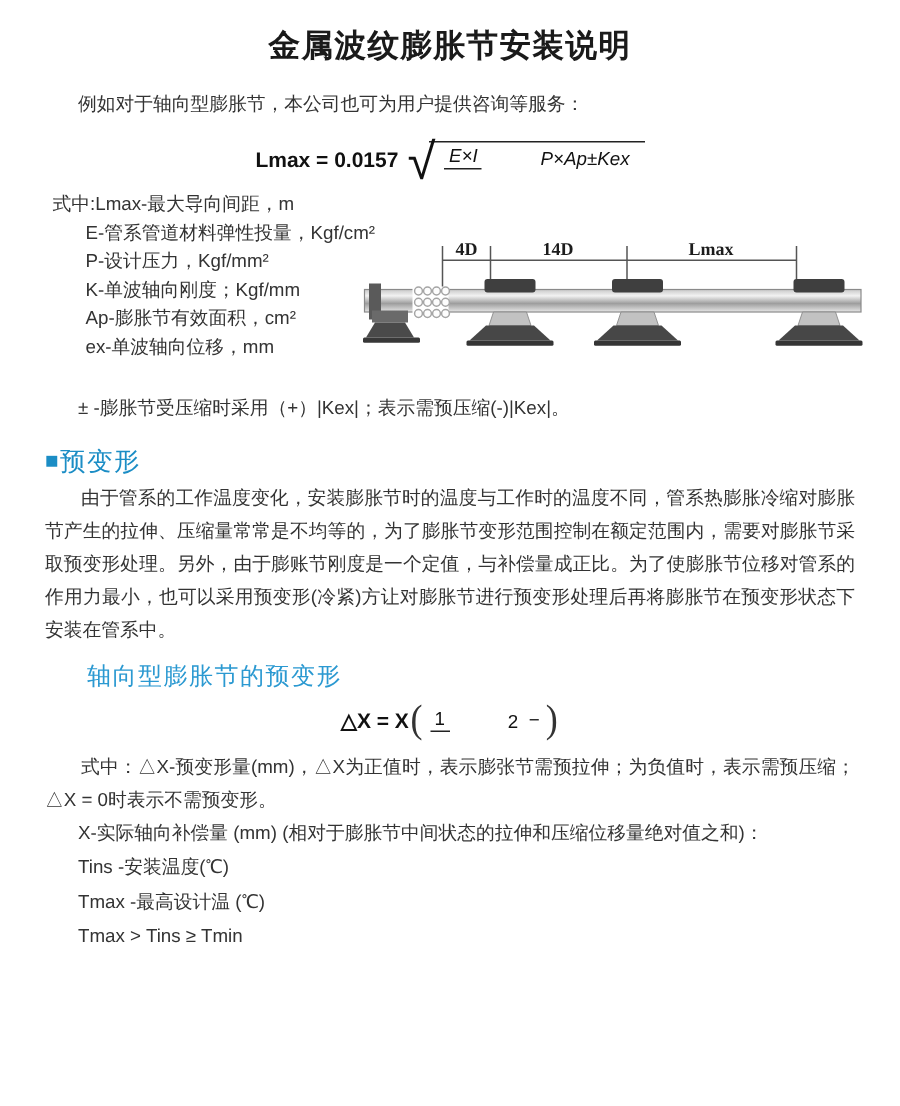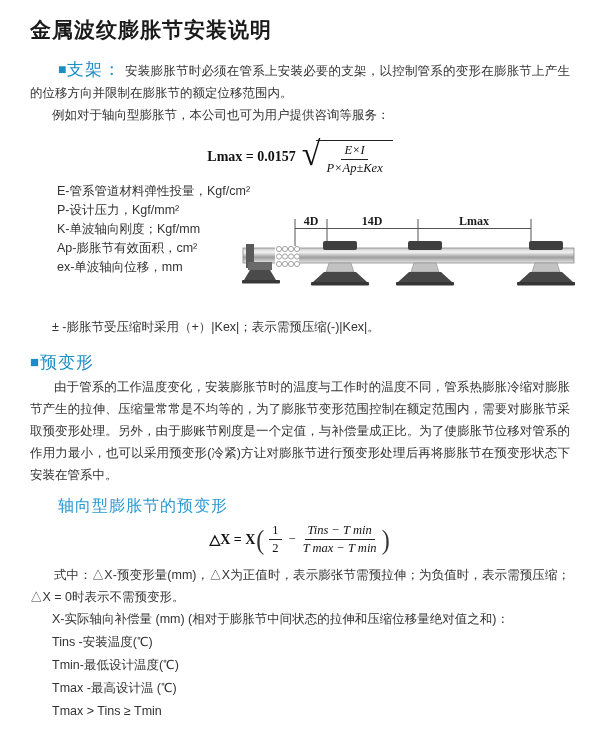--- a/index.html
+++ b/index.html
@@ -5,37 +5,37 @@
   html,body { margin:0; padding:0; background:#ffffff; }
   body {
     width:600px; height:737px; overflow:hidden;
     font-family:"Liberation Sans", sans-serif;
     color:#333; font-size:12.5px;
     -webkit-font-smoothing:antialiased;
   }
   .page { box-sizing:border-box; width:600px; height:737px; padding:10px 30px 0 30px; }
 
   .title {
-    text-align:left; font-size:21px; font-weight:bold; color:#1a1a1a;
+    text-align:center; font-size:21px; font-weight:bold; color:#1a1a1a;
     letter-spacing:1px; margin:6px 0 14px 0;
   }
 
   .para { line-height:22px; text-align:justify; margin:0; }
   .para.first-indent { text-indent:28px; }
   .sec-marker { color:#1b8dc5; font-size:14px; vertical-align:1px; }
   .sec-title-inline { color:#1b8dc5; font-size:17px; font-weight:normal; letter-spacing:1px; }
   .line { line-height:23px; }
   .indent1 { padding-left:22px; }
 
   
   .formula-row { display:flex; justify-content:center; align-items:center; }
-  .f { font-family:Liberation Serif, serif; color:#111; }
+  .f { font-family:Liberation Sans, sans-serif; color:#111; }
   .f-bold { font-weight:bold; font-size:14px; }
   .f-it { font-style:italic; font-size:12.5px; }
-  .frac { display:inline-flex; flex-direction:column; align-items:center; margin:0 4px; vertical-align:middle; }
+  .frac { display:inline-flex; flex-direction:row; align-items:center; margin:0 4px; vertical-align:middle;gap:39px; }
   .frac > span:first-child { border-bottom:1px solid #222; padding:0 3px 1px 3px; }
   .frac > span:last-child { padding-top:1px; }
   .radical { display:inline-flex; align-items:flex-start; margin-left:6px; }
   .rad-glyph { font-size:34px; line-height:30px; font-weight:normal; margin-right:-4px; transform:translateY(2px); }
   .rad-body { border-top:1.5px solid #222; padding:2px 6px 0 6px; margin-top:3px; }
   .paren { font-size:24px; line-height:1; font-family:"Liberation Serif", serif; transform:scaleY(1.1); margin:0 1px; }
   .minus { margin:0 3px; }
 
   .lmax-formula { margin:10px 0 6px 0; }
   .axial-formula { margin:6px 0 8px 0;text-align:right; }
@@ -54,42 +54,39 @@
 
   svg text { font-family:"Liberation Serif", serif; font-weight:bold; fill:#1c1c1c; }
 </style>
 </head>
 <body>
 
 <div class="page">
 
   <div class="title">金属波纹膨胀节安装说明</div>
 
-  <p class="para first-indent">
-    <span class="sec-marker">■</span><span class="sec-title-inline">支架：</span>
-    <span>安装膨胀节时必须在管系上安装必要的支架，以控制管系的变形在膨胀节上产生的位移方向并限制在膨胀节的额定位移范围内。</span>
-  </p>
 
   <div class="line indent1">例如对于轴向型膨胀节，本公司也可为用户提供咨询等服务：</div>
 
   <div class="formula-row lmax-formula">
     <span class="f f-bold">Lmax = 0.0157</span>
     <span class="radical">
       <span class="rad-glyph f">√</span>
       <span class="rad-body">
         <span class="frac f f-it">
           <span>E×I</span>
           <span>P×Ap±Kex</span>
         </span>
       </span>
     </span>
   </div>
 
   <div class="defs-wrap">
     <div class="defs">
+      <div class="line">式中:Lmax-最大导向间距，m</div>
       <div class="line indent1">E-管系管道材料弹性投量，Kgf/cm²</div>
       <div class="line indent1">P-设计压力，Kgf/mm²</div>
       <div class="line indent1">K-单波轴向刚度；Kgf/mm</div>
       <div class="line indent1">Ap-膨胀节有效面积，cm²</div>
       <div class="line indent1">ex-单波轴向位移，mm</div>
     </div>
 
     <div class="diagram-box">
       <svg width="356" height="92" viewBox="0 0 356 92">
         <defs>
@@ -173,28 +170,23 @@
   <div class="sub-head axial">轴向型膨胀节的预变形</div>
 
   <div class="formula-row axial-formula">
     <span class="f f-bold">△X = X</span>
     <span class="paren">(</span>
     <span class="frac f">
       <span>1</span>
       <span>2</span>
     </span>
     <span class="f minus">−</span>
-    <span class="frac f f-it">
-      <span>Tins − T min</span>
-      <span>T max − T min</span>
-    </span>
     <span class="paren">)</span>
   </div>
 
   <p class="para first-indent" style="text-indent:24px;">式中：△X-预变形量(mm)，△X为正值时，表示膨张节需预拉伸；为负值时，表示需预压缩；△X = 0时表示不需预变形。</p>
 
   <div class="line indent1">X-实际轴向补偿量 (mm) (相对于膨胀节中间状态的拉伸和压缩位移量绝对值之和)：</div>
   <div class="line indent1">Tins -安装温度(℃)</div>
-  <div class="line indent1">Tmin-最低设计温度(℃)</div>
   <div class="line indent1">Tmax -最高设计温 (℃)</div>
   <div class="line indent1">Tmax &gt; Tins ≥ Tmin</div>
 
 </div>
 
 </body></html>

